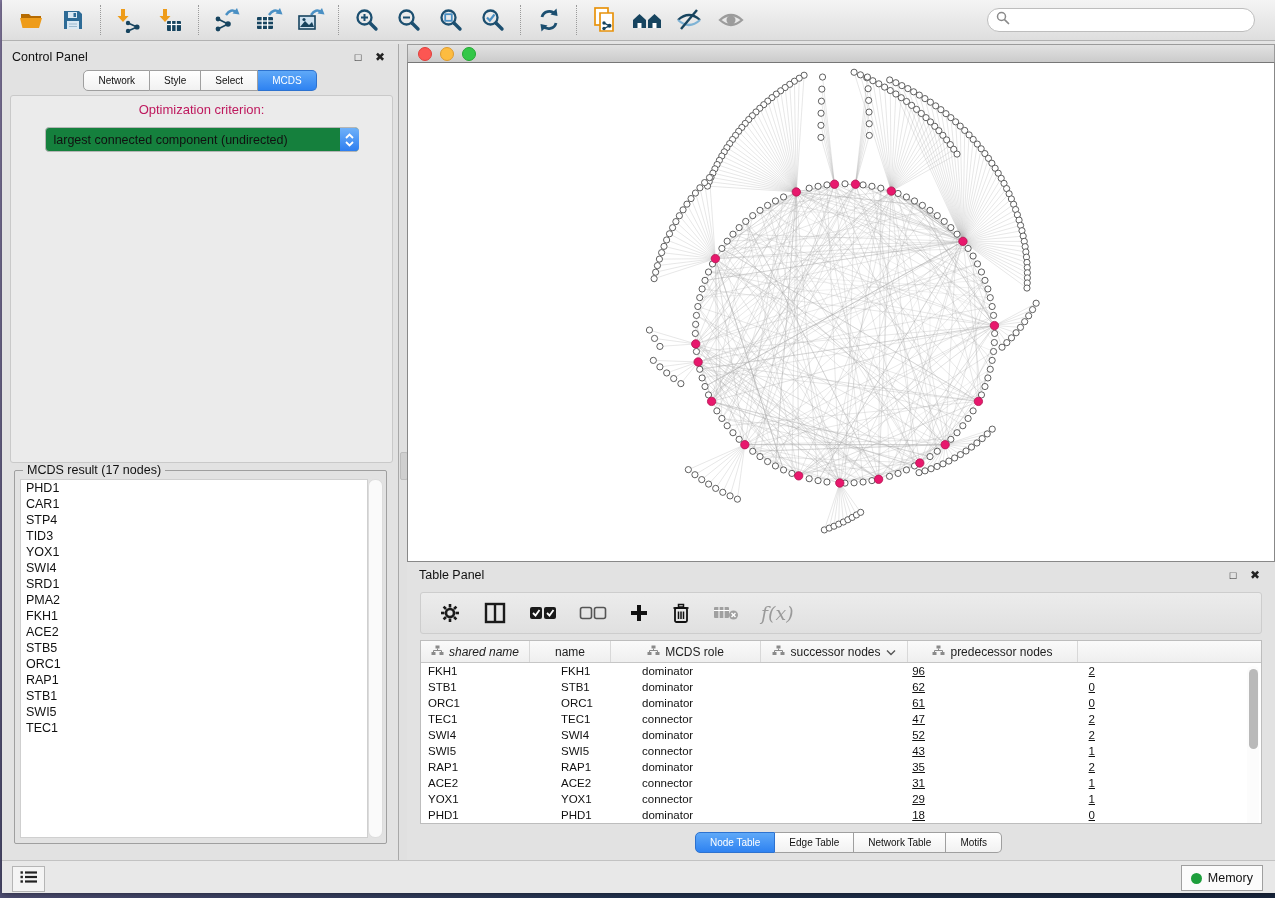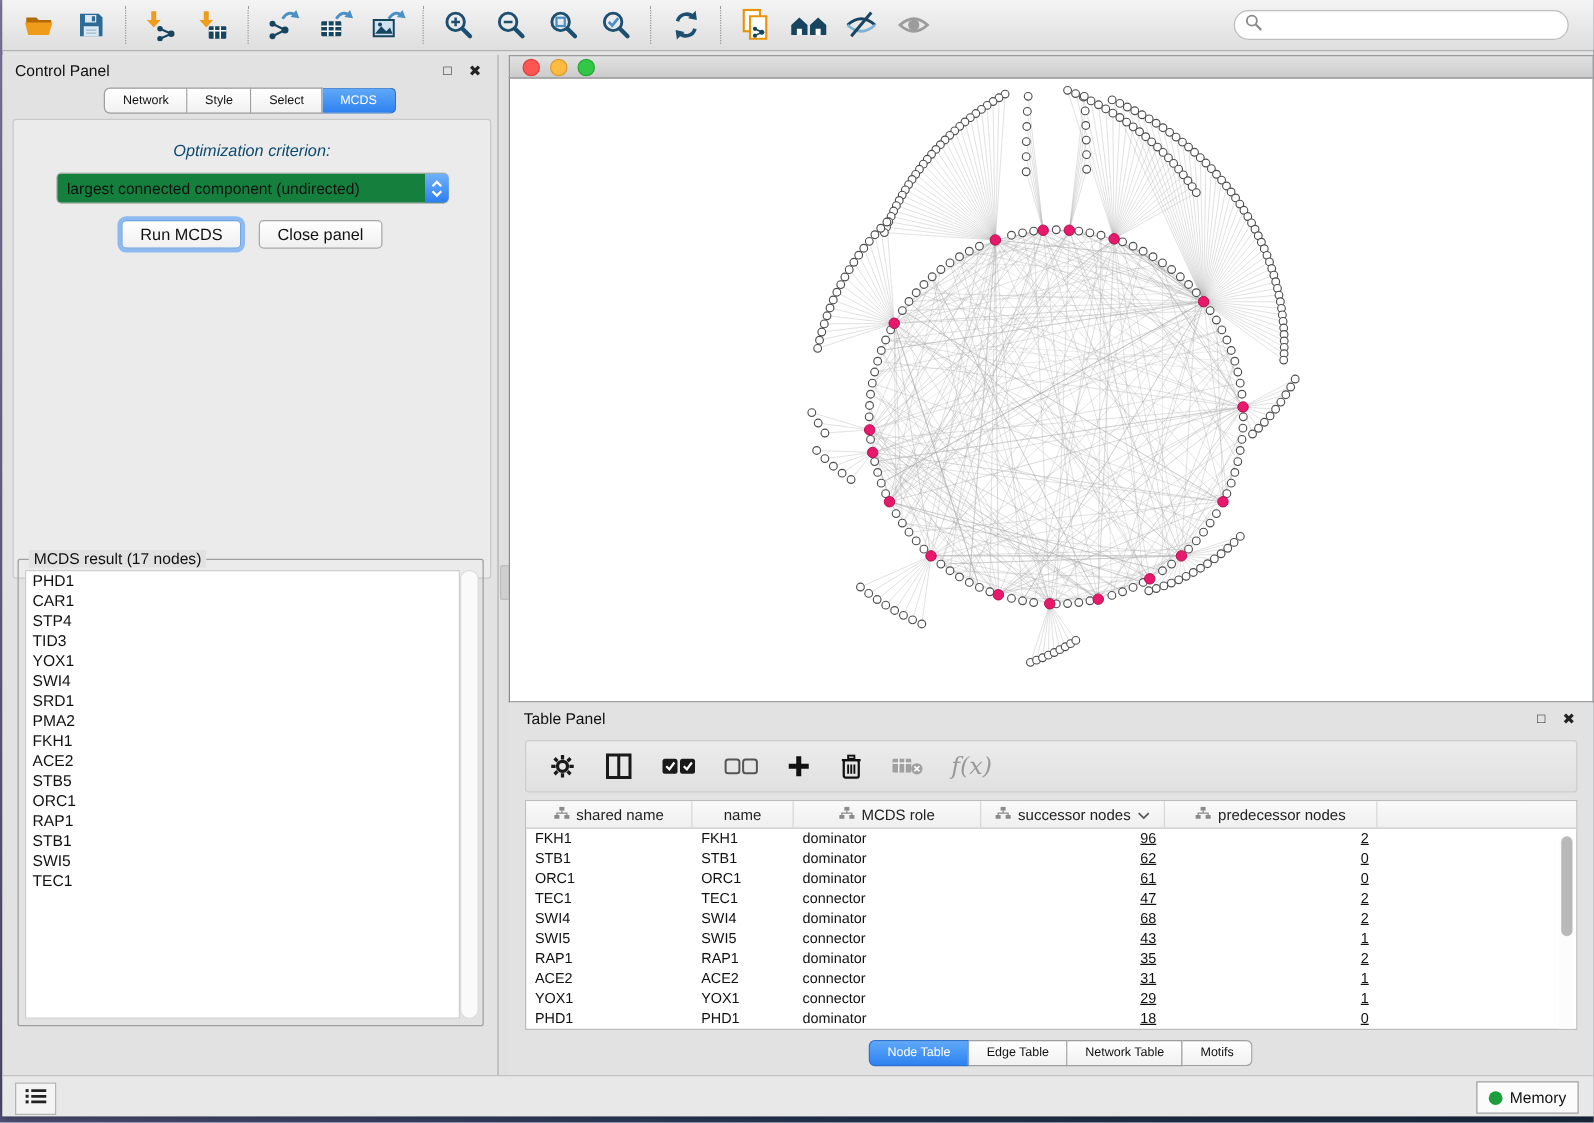--- a/index.html
+++ b/index.html
@@ -25,32 +25,32 @@
   .panel-head .spacer{flex:1;}
   .mini-btn{width:16px;height:16px;margin-left:6px;display:flex;align-items:center;justify-content:center;font-size:12px;color:#222;cursor:default;}
   .mini-btn.float{font-size:11px;}
   .seg-tabs{display:flex;justify-content:center;}
   .seg{border:1px solid #9f9f9f;border-left:none;background:linear-gradient(#ffffff,#f1f1f1);
     font-size:10px;padding:4px 14px;color:#111;}
   .seg:first-child{border-left:1px solid #9f9f9f;border-radius:5px 0 0 5px;}
   .seg:last-child{border-radius:0 5px 5px 0;}
   .seg.active{background:linear-gradient(#5fa9f8,#2e82f1);color:#fff;border-color:#2d72cf;}
   .cp-inner{position:absolute;left:8px;top:51px;width:381px;height:366px;background:#ebebeb;border:1px solid #c9c9c9;border-radius:3px;}
-  .opt-label{margin-top:17px;text-align:center;font-size:13px;color:#0c4a6e;font-style:italic;}
+  .opt-label{margin-top:6px;text-align:center;font-size:13px;color:#be185d;}
   .combo{margin:10px auto 0;width:312px;height:23px;background:#15803d;border:1px solid #b5b5b5;border-radius:4px;
     display:flex;align-items:center;font-size:12.5px;color:#111;position:relative;}
   .combo .val{flex:1;padding-left:8px;white-space:nowrap;overflow:hidden;}
   .combo .stepper{width:19px;height:23px;margin-right:-1px;border-radius:0 4px 4px 0;
     background:linear-gradient(#6fb1f9,#2e7ef0);display:flex;flex-direction:column;align-items:center;justify-content:center;}
   .combo .stepper svg{display:block;}
   .btn-row{display:flex;justify-content:center;gap:14px;margin-top:13px;}
   .push-btn{background:linear-gradient(#ffffff,#f0f0f0);border:1px solid #a9a9a9;border-radius:4px;
     font-size:13px;padding:3px 14px;color:#111;}
   .push-btn.focus{box-shadow:0 0 0 3px rgba(90,160,245,.65);border-color:#6ea3e0;}
-  .groupbox{position:absolute;left:12px;top:403px;width:371px;height:372px;border:1px solid #9f9f9f;border-radius:2px;}
+  .groupbox{position:absolute;left:12px;top:426px;width:371px;height:372px;border:1px solid #9f9f9f;border-radius:2px;}
   .groupbox legend{position:absolute;top:-8px;left:8px;background:#e2e2e2;font-size:12.5px;padding:0 4px;color:#111;}
   .mcds-list{position:absolute;left:5px;top:8px;right:18px;bottom:5px;background:#fff;border:1px solid #cfcfcf;
     font-size:12.5px;color:#111;overflow:hidden;padding-left:5px;}
   .mcds-list .li{height:16px;line-height:16px;}
   .list-scroll{position:absolute;right:3px;top:8px;width:13px;bottom:5px;background:#fafafa;border:1px solid #dcdcdc;border-radius:7px;}
   
   .v-split{position:absolute;left:397px;top:44px;width:8px;height:816px;background:#e0e0e0;}
   .v-split .grip{position:absolute;left:1px;top:408px;width:6px;height:26px;background:#cfcfcf;border:1px solid #bdbdbd;border-radius:2px;}
   
   .net-frame{position:absolute;left:405px;top:44px;width:868px;height:518px;}
@@ -289,24 +289,20 @@
     <div class="cp-inner">
       <div class="opt-label">Optimization criterion:</div>
       <div class="combo">
         <span class="val">largest connected component (undirected)</span>
         <span class="stepper">
             <svg width="11" height="16" viewBox="0 0 11 16">
               <polyline points="2,6 5.5,2.5 9,6" fill="none" stroke="#fff" stroke-width="1.8"></polyline>
               <polyline points="2,10 5.5,13.5 9,10" fill="none" stroke="#fff" stroke-width="1.8"></polyline>
             </svg>
           </span>
-      </div>
-      <div class="btn-row">
-        <button class="push-btn focus">Run MCDS</button>
-        <button class="push-btn">Close panel</button>
       </div>
     </div>
     <div class="groupbox">
       <legend>MCDS result (17 nodes)</legend>
       <div class="mcds-list" id="mcds-list">
           <div class="li">PHD1</div>
           <div class="li">CAR1</div>
           <div class="li">STP4</div>
           <div class="li">TID3</div>
           <div class="li">YOX1</div>
@@ -1173,21 +1169,21 @@
             <line x1="11" y1="3" x2="11" y2="14" stroke="#fff" stroke-width="1"></line>
             <circle cx="20.5" cy="11" r="4.5" fill="#a0a0a0"></circle>
             <line x1="18.5" y1="9" x2="22.5" y2="13" stroke="#fff" stroke-width="1.4"></line>
             <line x1="22.5" y1="9" x2="18.5" y2="13" stroke="#fff" stroke-width="1.4"></line>
           </svg>
         </span>
       <span class="ico fx">f(x)</span>
     </div>
     <div class="grid-wrap">
       <div class="grid-head" id="grid-head">
-          <div class="gh-cell" style="width: 133px;">
+          <div class="gh-cell" style="width: 109px; font-style: italic;">
             <span><svg width="13" height="11" viewBox="0 0 13 11">
                 <rect x="4.5" y="0.5" width="4" height="3" fill="#8a8a8a"></rect>
                 <rect x="0.5" y="7" width="4" height="3" fill="#8a8a8a"></rect>
                 <rect x="8.5" y="7" width="4" height="3" fill="#8a8a8a"></rect>
                 <path d="M6.5 3.5 v2 M2.5 7 v-1.5 h8 V7" fill="none" stroke="#8a8a8a" stroke-width="1"></path>
               </svg></span>
             <span>shared name</span>
           </div>
           <div class="gh-cell" style="width: 81px;">
             <span>name</span>
@@ -1249,21 +1245,21 @@
             <div class="gcell" style="width: 133px;">TEC1</div>
             <div class="gcell" style="width: 81px;">TEC1</div>
             <div class="gcell" style="width: 150px;">connector</div>
             <div class="gcell num" style="width: 147px;">47</div>
             <div class="gcell num" style="width: 170px;">2</div>
           </div>
           <div class="row">
             <div class="gcell" style="width: 133px;">SWI4</div>
             <div class="gcell" style="width: 81px;">SWI4</div>
             <div class="gcell" style="width: 150px;">dominator</div>
-            <div class="gcell num" style="width: 147px;">68</div>
+            <div class="gcell num" style="width: 147px;">52</div>
             <div class="gcell num" style="width: 170px;">2</div>
           </div>
           <div class="row">
             <div class="gcell" style="width: 133px;">SWI5</div>
             <div class="gcell" style="width: 81px;">SWI5</div>
             <div class="gcell" style="width: 150px;">connector</div>
             <div class="gcell num" style="width: 147px;">43</div>
             <div class="gcell num" style="width: 170px;">1</div>
           </div>
           <div class="row">

